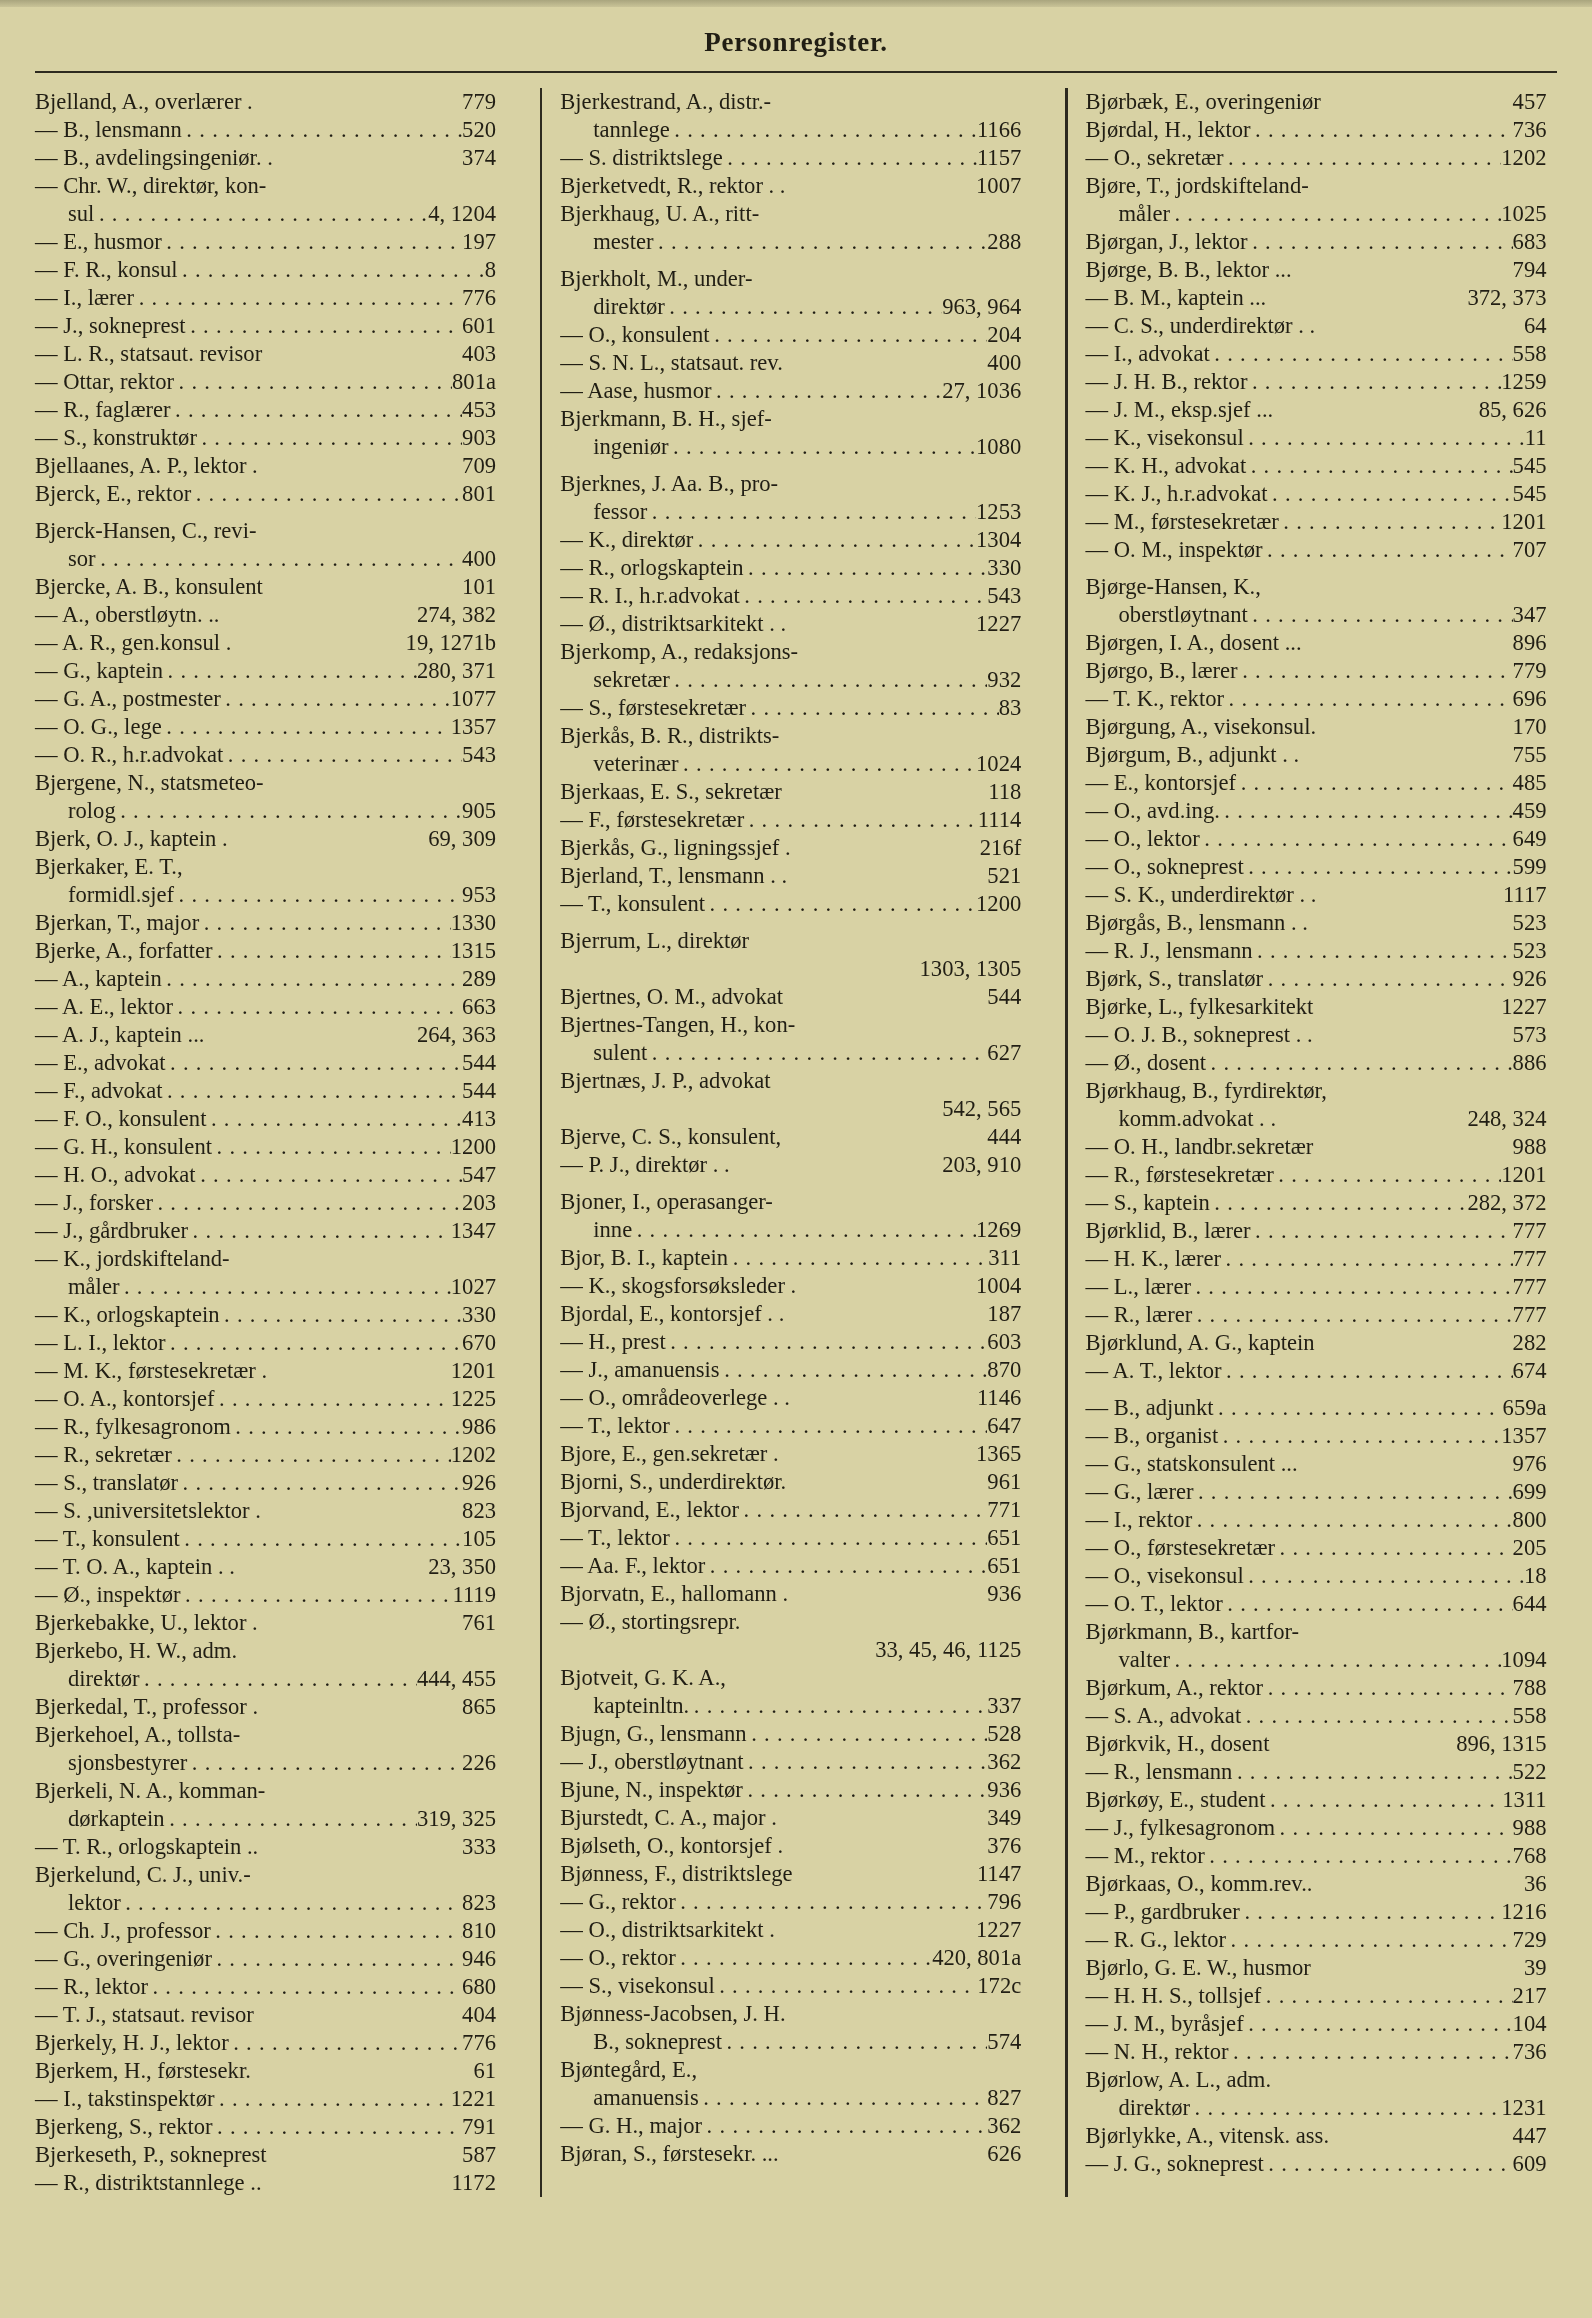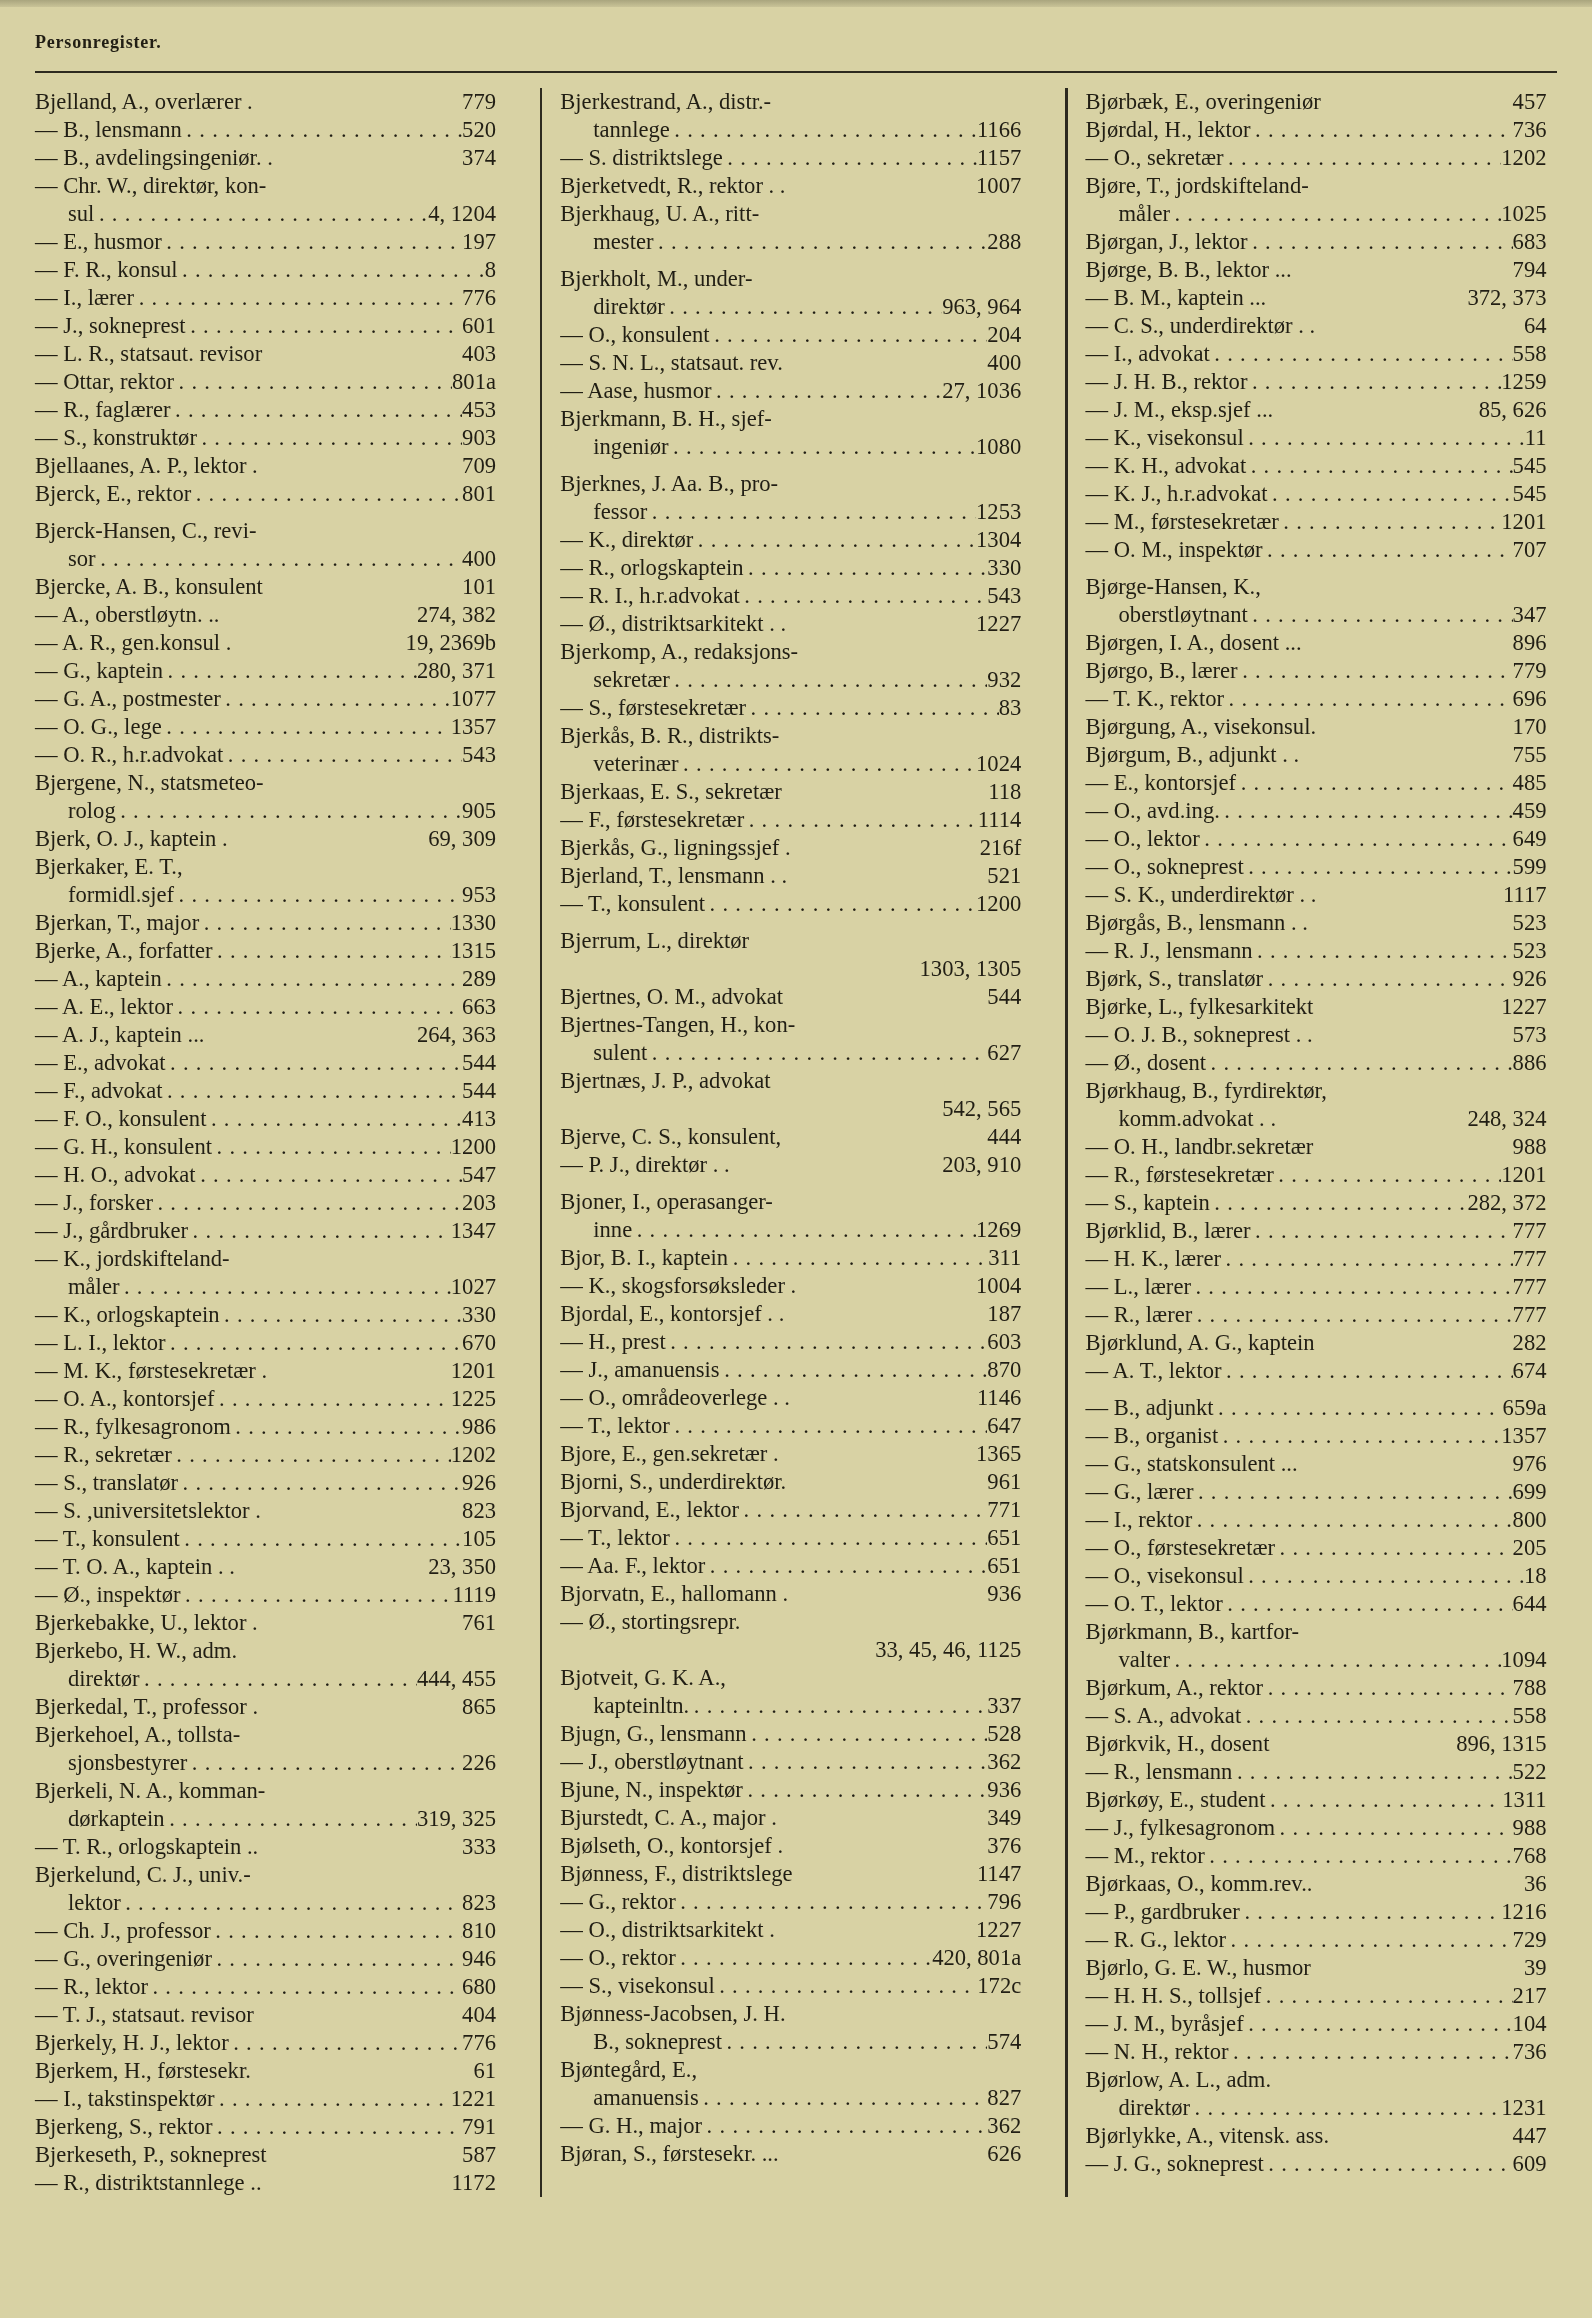--- a/index.html
+++ b/index.html
@@ -12,22 +12,23 @@
     color: #211e14;
     overflow: hidden;
     position: relative;
   }
   .scan-edge {
     position: absolute; top: 0; left: 0; right: 0; height: 6.8px;
     background: linear-gradient(to bottom, #a9a57e, #c9c398);
   }
   .page { padding: 25.6px 35px 0 35px; position: relative; }
   .title {
+    text-align: center;
     font-weight: bold;
-    font-size: 18px;
+    font-size: 27px;
     letter-spacing: 0.8px;
     line-height: 33px;
   }
   .header-rule { height: 2.3px; background: #2d2a1f; margin-top: 12px; }
   .columns { display: flex; align-items: stretch; margin-top: 15px; }
   .col { flex: 1 1 0; padding-right: 44px; min-width: 0; }
   .col.last { padding-right: 10.5px; }
   .vrule { width: 2.3px; background: #2d2a1f; margin-right: 18px; flex: 0 0 auto; }
   .line {
     display: flex;
@@ -82,21 +83,21 @@
         <div class="line"><span class="txt">— L. R., statsaut. revisor</span><span class="dots nodots"></span><span class="num">403</span></div>
         <div class="line"><span class="txt">— Ottar, rektor</span><span class="dots"></span><span class="num">801a</span></div>
         <div class="line"><span class="txt">— R., faglærer</span><span class="dots"></span><span class="num">453</span></div>
         <div class="line"><span class="txt">— S., konstruktør</span><span class="dots"></span><span class="num">903</span></div>
         <div class="line"><span class="txt">Bjellaanes, A. P., lektor .</span><span class="dots nodots"></span><span class="num">709</span></div>
         <div class="line"><span class="txt">Bjerck, E., rektor</span><span class="dots"></span><span class="num">801</span></div>
         <div class="line gap"><span class="txt">Bjerck-Hansen, C., revi-</span></div>
         <div class="line cont"><span class="txt">sor</span><span class="dots"></span><span class="num">400</span></div>
         <div class="line"><span class="txt">Bjercke, A. B., konsulent</span><span class="dots nodots"></span><span class="num">101</span></div>
         <div class="line"><span class="txt">— A., oberstløytn. ..</span><span class="dots nodots"></span><span class="num">274, 382</span></div>
-        <div class="line"><span class="txt">— A. R., gen.konsul .</span><span class="dots nodots"></span><span class="num">19, 2369b</span></div>
+        <div class="line"><span class="txt">— A. R., gen.konsul .</span><span class="dots nodots"></span><span class="num">19, 1271b</span></div>
         <div class="line"><span class="txt">— G., kaptein</span><span class="dots"></span><span class="num">280, 371</span></div>
         <div class="line"><span class="txt">— G. A., postmester</span><span class="dots"></span><span class="num">1077</span></div>
         <div class="line"><span class="txt">— O. G., lege</span><span class="dots"></span><span class="num">1357</span></div>
         <div class="line"><span class="txt">— O. R., h.r.advokat</span><span class="dots"></span><span class="num">543</span></div>
         <div class="line"><span class="txt">Bjergene, N., statsmeteo-</span></div>
         <div class="line cont"><span class="txt">rolog</span><span class="dots"></span><span class="num">905</span></div>
         <div class="line"><span class="txt">Bjerk, O. J., kaptein .</span><span class="dots nodots"></span><span class="num">69, 309</span></div>
         <div class="line"><span class="txt">Bjerkaker, E. T.,</span></div>
         <div class="line cont"><span class="txt">formidl.sjef</span><span class="dots"></span><span class="num">953</span></div>
         <div class="line"><span class="txt">Bjerkan, T., major</span><span class="dots"></span><span class="num">1330</span></div>

